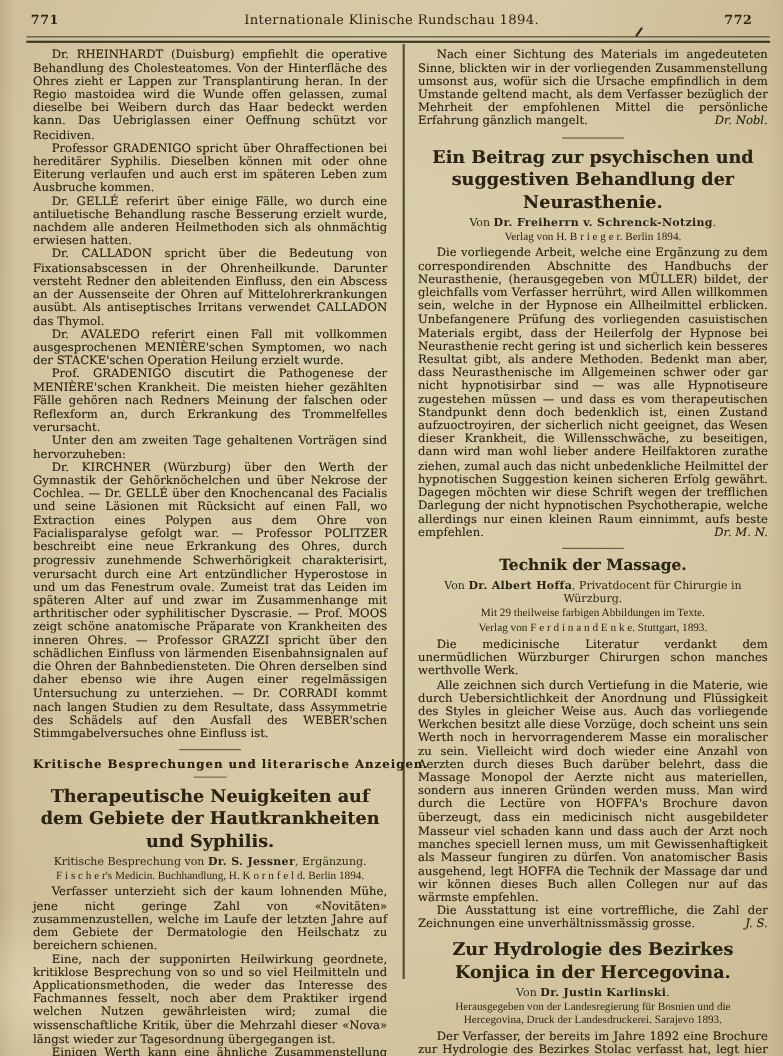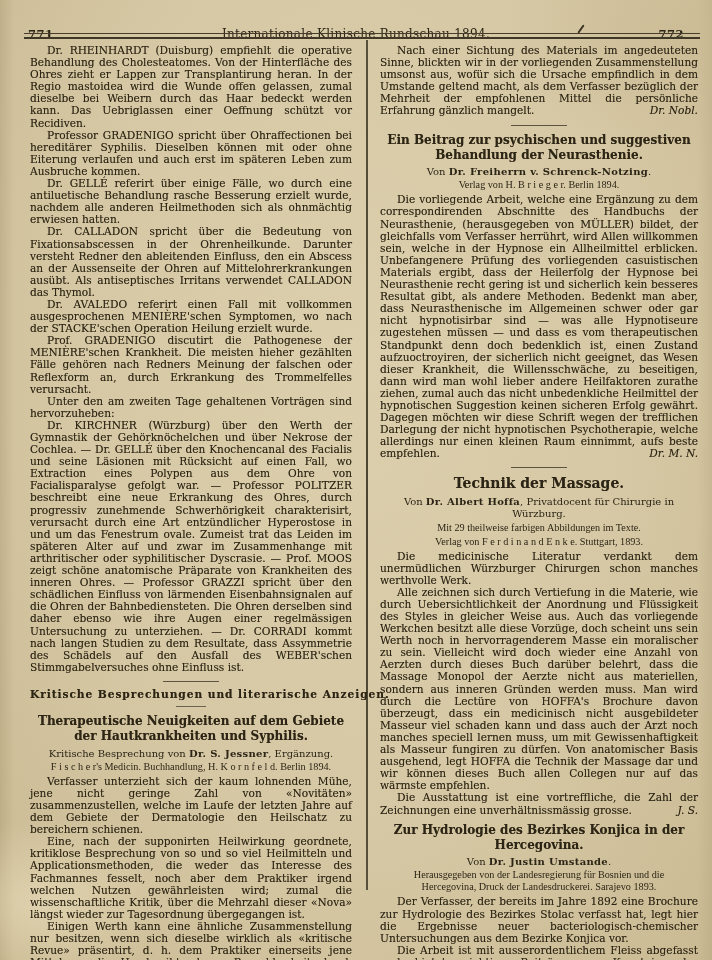--- a/index.html
+++ b/index.html
@@ -11,21 +11,21 @@
     position:relative;width:712px;height:960px;
     background:
       radial-gradient(180px 120px at 6% 94%, rgba(238,226,192,.55) 0%, rgba(238,226,192,0) 70%),
       radial-gradient(260px 160px at 96% 4%, rgba(200,184,146,.5) 0%, rgba(200,184,146,0) 70%),
       linear-gradient(90deg, rgba(110,92,56,.16) 0%, rgba(110,92,56,0) 2%),
       linear-gradient(270deg, rgba(110,92,56,.10) 0%, rgba(110,92,56,0) 2%),
       radial-gradient(ellipse at 50% 38%, #dccfad 0%, #d6c8a4 55%, #c9ba93 100%);
     color:#2c2516;
   }
   .hdr{
-    position:absolute;top:27px;left:28px;width:656px;
+    position:absolute;top:11px;left:28px;width:656px;
     display:flex;justify-content:space-between;align-items:baseline;
     font-size:11.5px;
   }
   .hdr .pn{font-weight:bold;letter-spacing:.5px;}
   .hdr .jt{font-size:12px;letter-spacing:.3px;}
   .hdr-rule{
     position:absolute;top:33px;left:24px;width:676px;height:3px;
     border-top:1.2px solid #473f2c;border-bottom:2.4px solid #3f3827;
   }
   .col-divider{
@@ -42,21 +42,21 @@
   .body-p{margin:0;text-align:justify;text-indent:17px;
     text-shadow:0 0 .4px rgba(62,48,20,.45);}
   .sig{float:right;font-style:italic;padding-left:10px;text-indent:0;}
   .rule-sm{width:56px;margin:8px auto 7px;border-top:1.1px solid #5c5440;height:0;}
   .rule-xs{width:30px;margin:5px auto 4px;border-top:1px solid #6b6450;height:0;}
   .section-heading{
     text-align:center;font-weight:bold;font-size:10.7px;letter-spacing:.9px;
     white-space:nowrap;margin:5px 0 2px;text-shadow:0 0 .4px rgba(62,48,20,.5);
   }
   .article-title{
-    font-size:12px;font-weight:bold;text-align:center;
+    font-size:16px;font-weight:bold;text-align:center;
     margin:7px 4px 3px;line-height:1.28;
     text-shadow:0 0 .5px rgba(62,48,20,.5);
   }
   .article-title.lg{font-size:14px;}
   .byline{text-align:center;font-size:10px;margin:1px 0 1px;}
   .byline b{letter-spacing:.3px;}
   .imprint,.note{text-align:center;font-size:10.2px;margin:1px 6px 2px;line-height:12px;font-family:Liberation Serif, serif;}
 </style>
 </head>
 <body>
@@ -109,20 +109,20 @@
 
     <div class="article-title lg">Technik der Massage.</div>
     <div class="byline"><span>Von </span><b>Dr. Albert Hoffa</b><span>, Privatdocent für Chirurgie in Würzburg.</span></div>
     <div class="note">Mit 29 theilweise farbigen Abbildungen im Texte.</div>
     <div class="imprint">Verlag von F e r d i n a n d  E n k e. Stuttgart, 1893.</div>
     <p class="body-p">Die medicinische Literatur verdankt dem unermüdlichen Würzburger Chirurgen schon manches werthvolle Werk.</p>
     <p class="body-p">Alle zeichnen sich durch Vertiefung in die Materie, wie durch Uebersichtlichkeit der Anordnung und Flüssigkeit des Styles in gleicher Weise aus. Auch das vorliegende Werkchen besitzt alle diese Vorzüge, doch scheint uns sein Werth noch in hervorragenderem Masse ein moralischer zu sein. Vielleicht wird doch wieder eine Anzahl von Aerzten durch dieses Buch darüber belehrt, dass die Massage Monopol der Aerzte nicht aus materiellen, sondern aus inneren Gründen werden muss. Man wird durch die Lectüre von HOFFA's Brochure davon überzeugt, dass ein medicinisch nicht ausgebildeter Masseur viel schaden kann und dass auch der Arzt noch manches speciell lernen muss, um mit Gewissenhaftigkeit als Masseur fungiren zu dürfen. Von anatomischer Basis ausgehend, legt HOFFA die Technik der Massage dar und wir können dieses Buch allen Collegen nur auf das wärmste empfehlen.</p>
     <p class="body-p"><span>Die Ausstattung ist eine vortreffliche, die Zahl der Zeichnungen eine unverhältnissmässig grosse.</span><span class="sig">J. S.</span></p>
 
     <div class="article-title">Zur Hydrologie des Bezirkes Konjica in der Hercegovina.</div>
-    <div class="byline"><span>Von </span><b>Dr. Justin Umstande</b><span>.</span></div>
+    <div class="byline"><span>Von </span><b>Dr. Justin Karlinski</b><span>.</span></div>
     <div class="imprint">Herausgegeben von der Landesregierung für Bosnien und die Hercegovina, Druck der Landesdruckerei. Sarajevo 1893.</div>
     <p class="body-p">Der Verfasser, der bereits im Jahre 1892 eine Brochure zur Hydrologie des Bezirkes Stolac verfasst hat, legt hier die Ergebnisse neuer bacteriologisch-chemischer Untersuchungen aus dem Bezirke Konjica vor.</p>
     <p class="body-p"><span>Die Arbeit ist mit ausserordentlichem Fleiss abgefasst und bietet wichtige Beiträge zur Kenntniss der hygienischen Zustände in den betreffenden Ortschaften.</span></p>
 
   </div>
 
 </div>
 
 </body></html>

